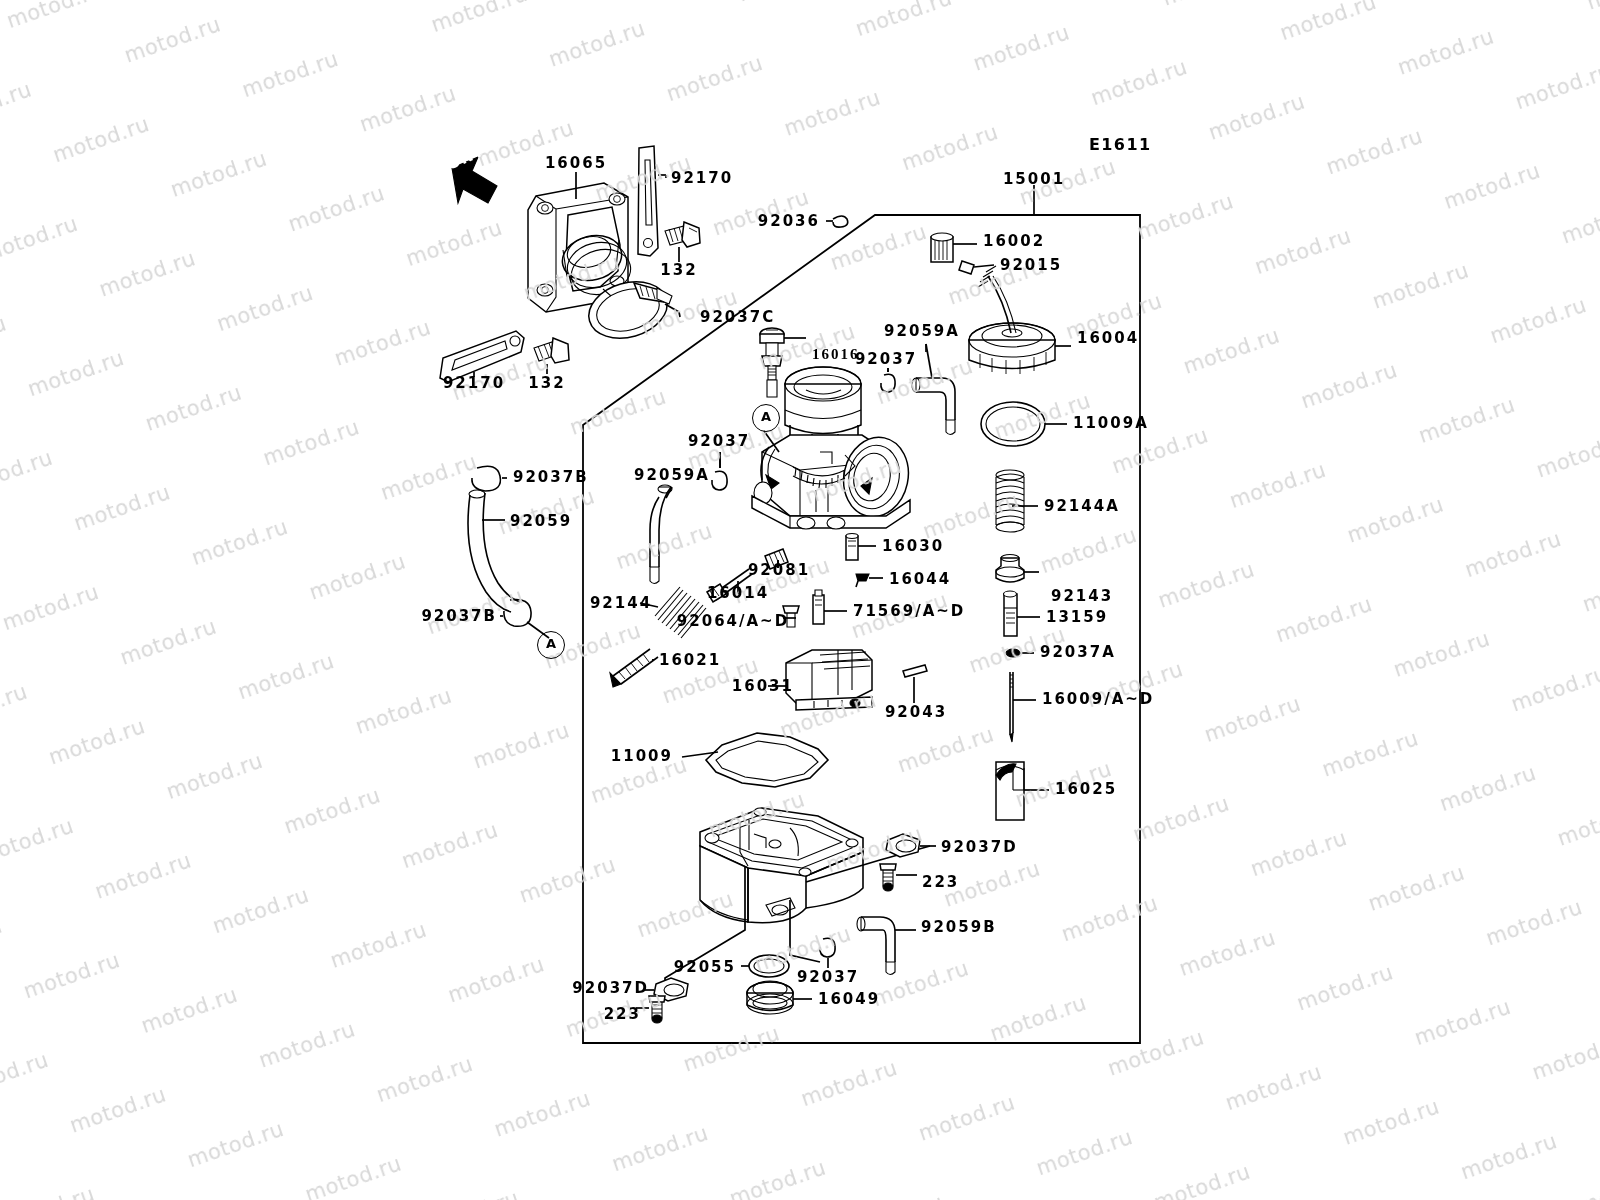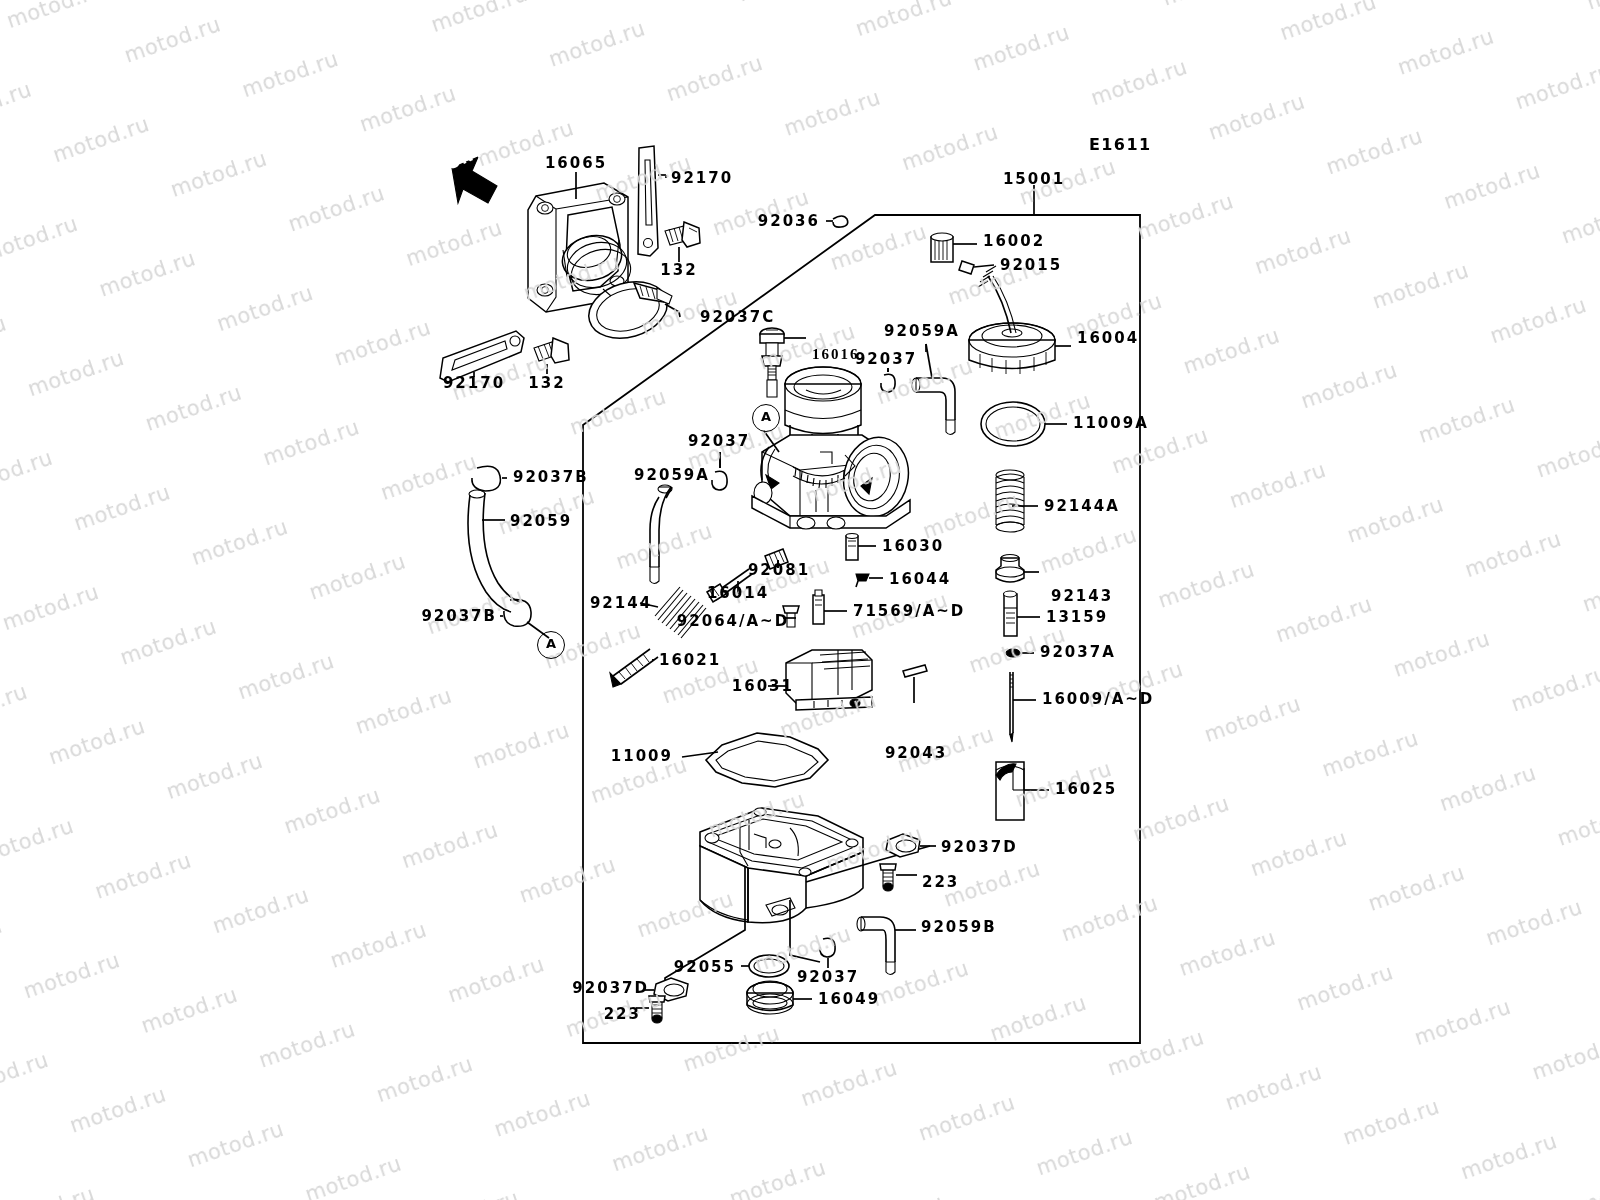--- a/index.html
+++ b/index.html
@@ -615,21 +615,21 @@
     <div class="lbl lft" style="left:1055px; top:789px;">16025</div>
     <div class="lbl lft" style="left:882px; top:546px;">16030</div>
     <div class="lbl lft" style="left:889px; top:579px;">16044</div>
     <div class="lbl lft" style="left:853px; top:611px;">71569/A~D</div>
     <div class="lbl ctr" style="left:779px; top:570px;">92081</div>
     <div class="lbl ctr" style="left:738px; top:593px;">16014</div>
     <div class="lbl ctr" style="left:621px; top:603px;">92144</div>
     <div class="lbl ctr" style="left:733px; top:621px;">92064/A~D</div>
     <div class="lbl lft" style="left:659px; top:660px;">16021</div>
     <div class="lbl rgt" style="left:762px; top:686px;margin-left:32px;">16031</div>
-    <div class="lbl ctr" style="left:916px; top:712px;margin-top:41px;">92043</div>
+    <div class="lbl ctr" style="left:916px; top:712px;">92043</div>
     <div class="lbl rgt" style="left:673px; top:756px;">11009</div>
     <div class="lbl lft" style="left:941px; top:847px;">92037D</div>
     <div class="lbl lft" style="left:922px; top:882px;">223</div>
     <div class="lbl lft" style="left:921px; top:927px;">92059B</div>
     <div class="lbl rgt" style="left:736px; top:967px;">92055</div>
     <div class="lbl ctr" style="left:828px; top:977px;">92037</div>
     <div class="lbl rgt" style="left:649px; top:988px;">92037D</div>
     <div class="lbl lft" style="left:818px; top:999px;">16049</div>
     <div class="lbl rgt" style="left:641px; top:1014px;">223</div>
 

